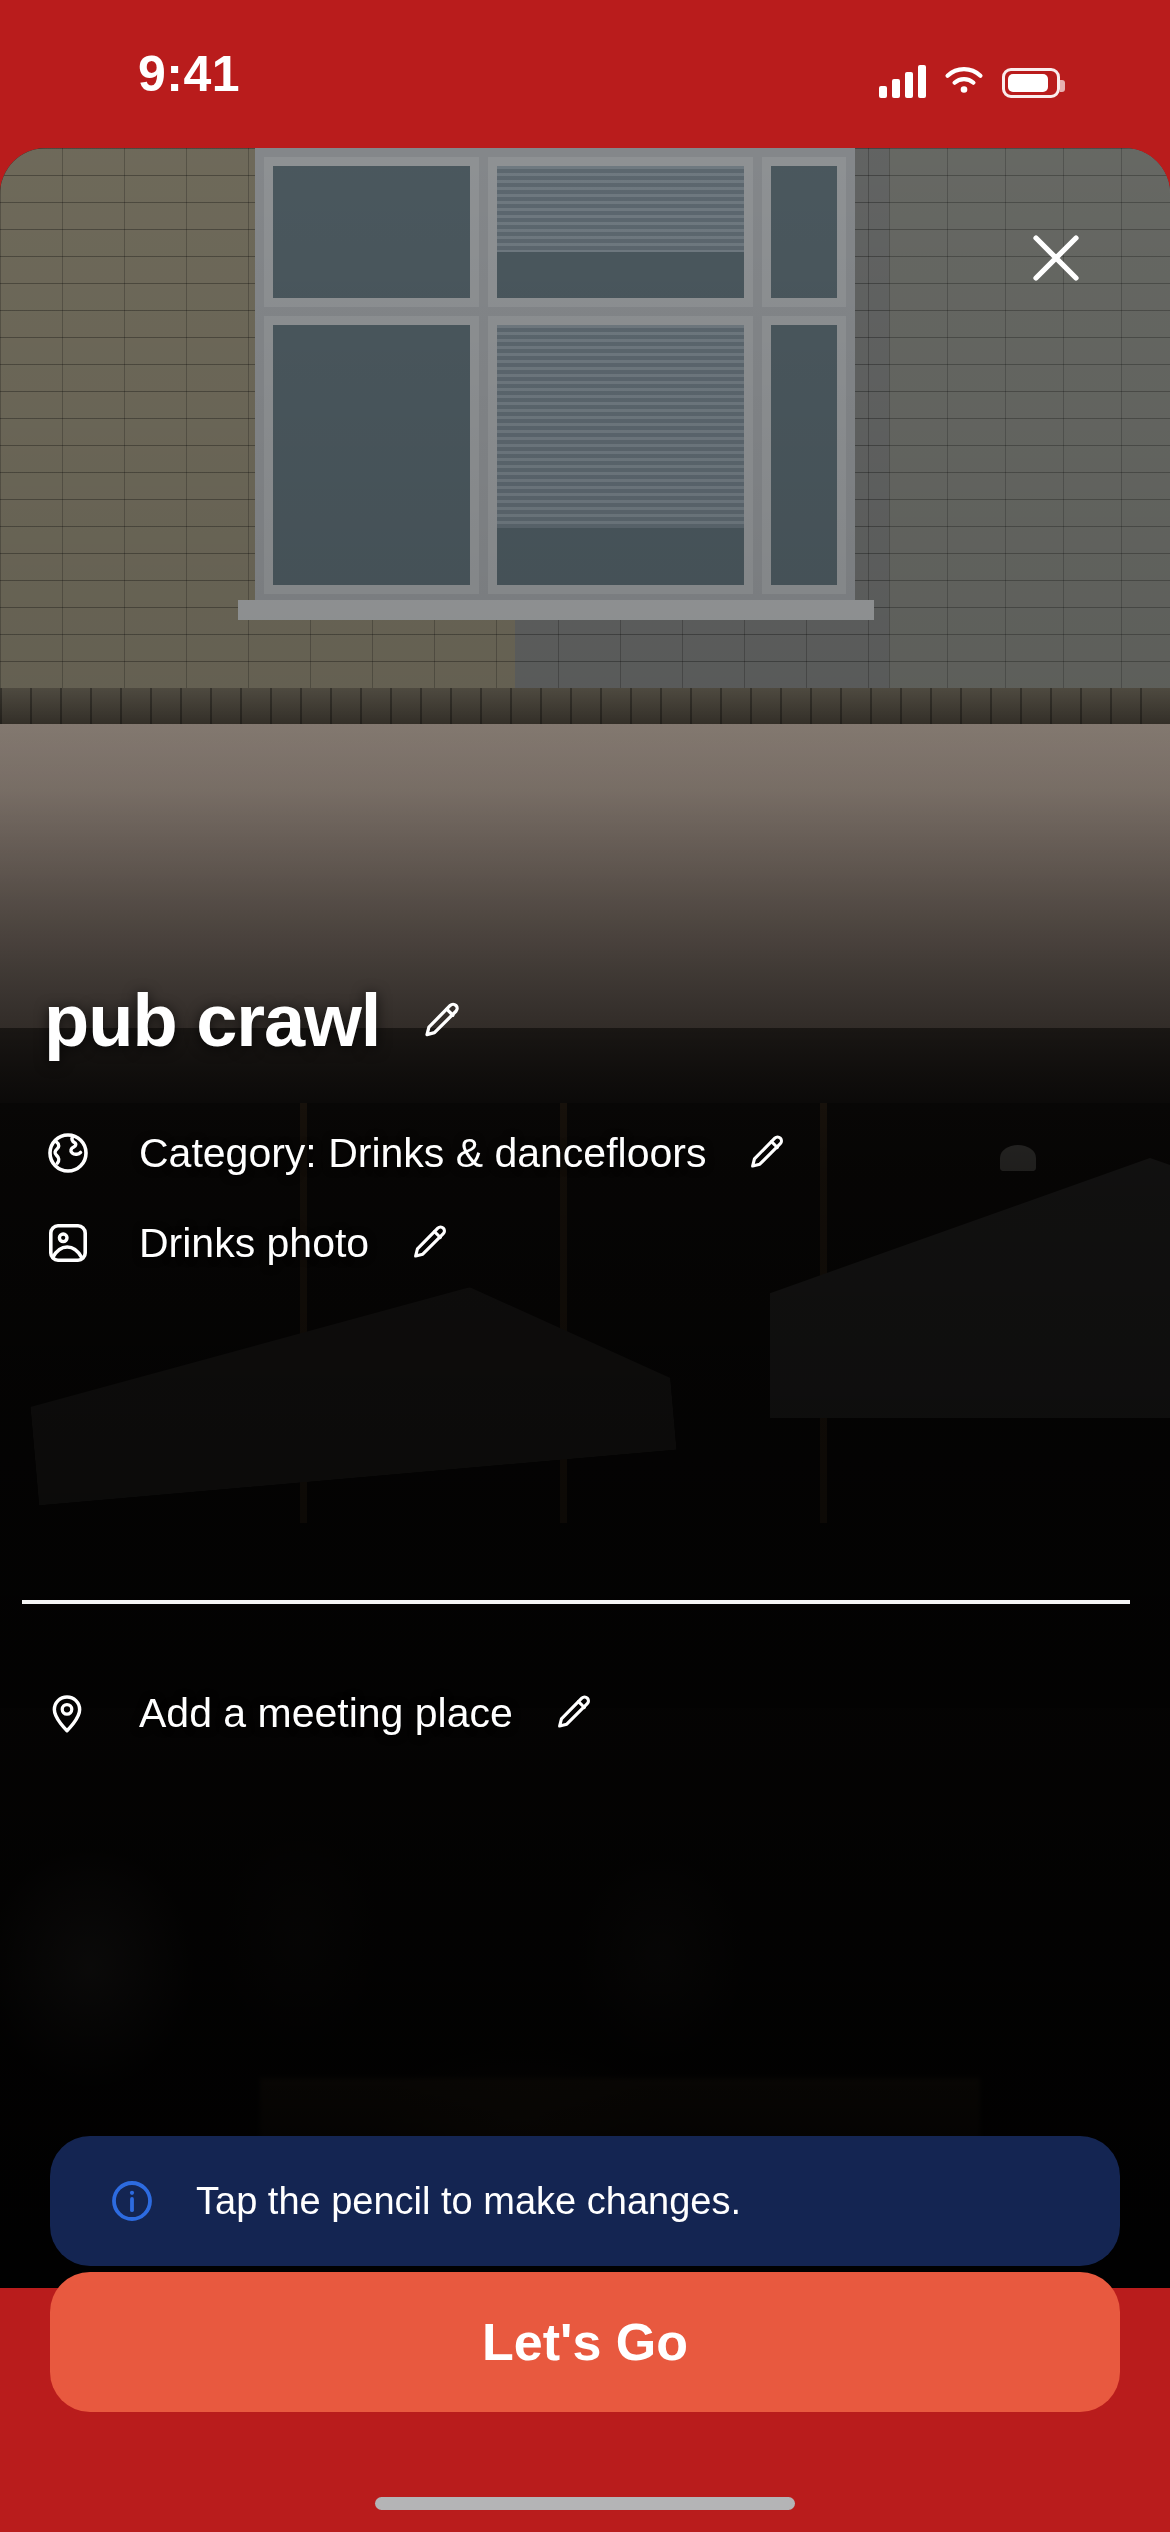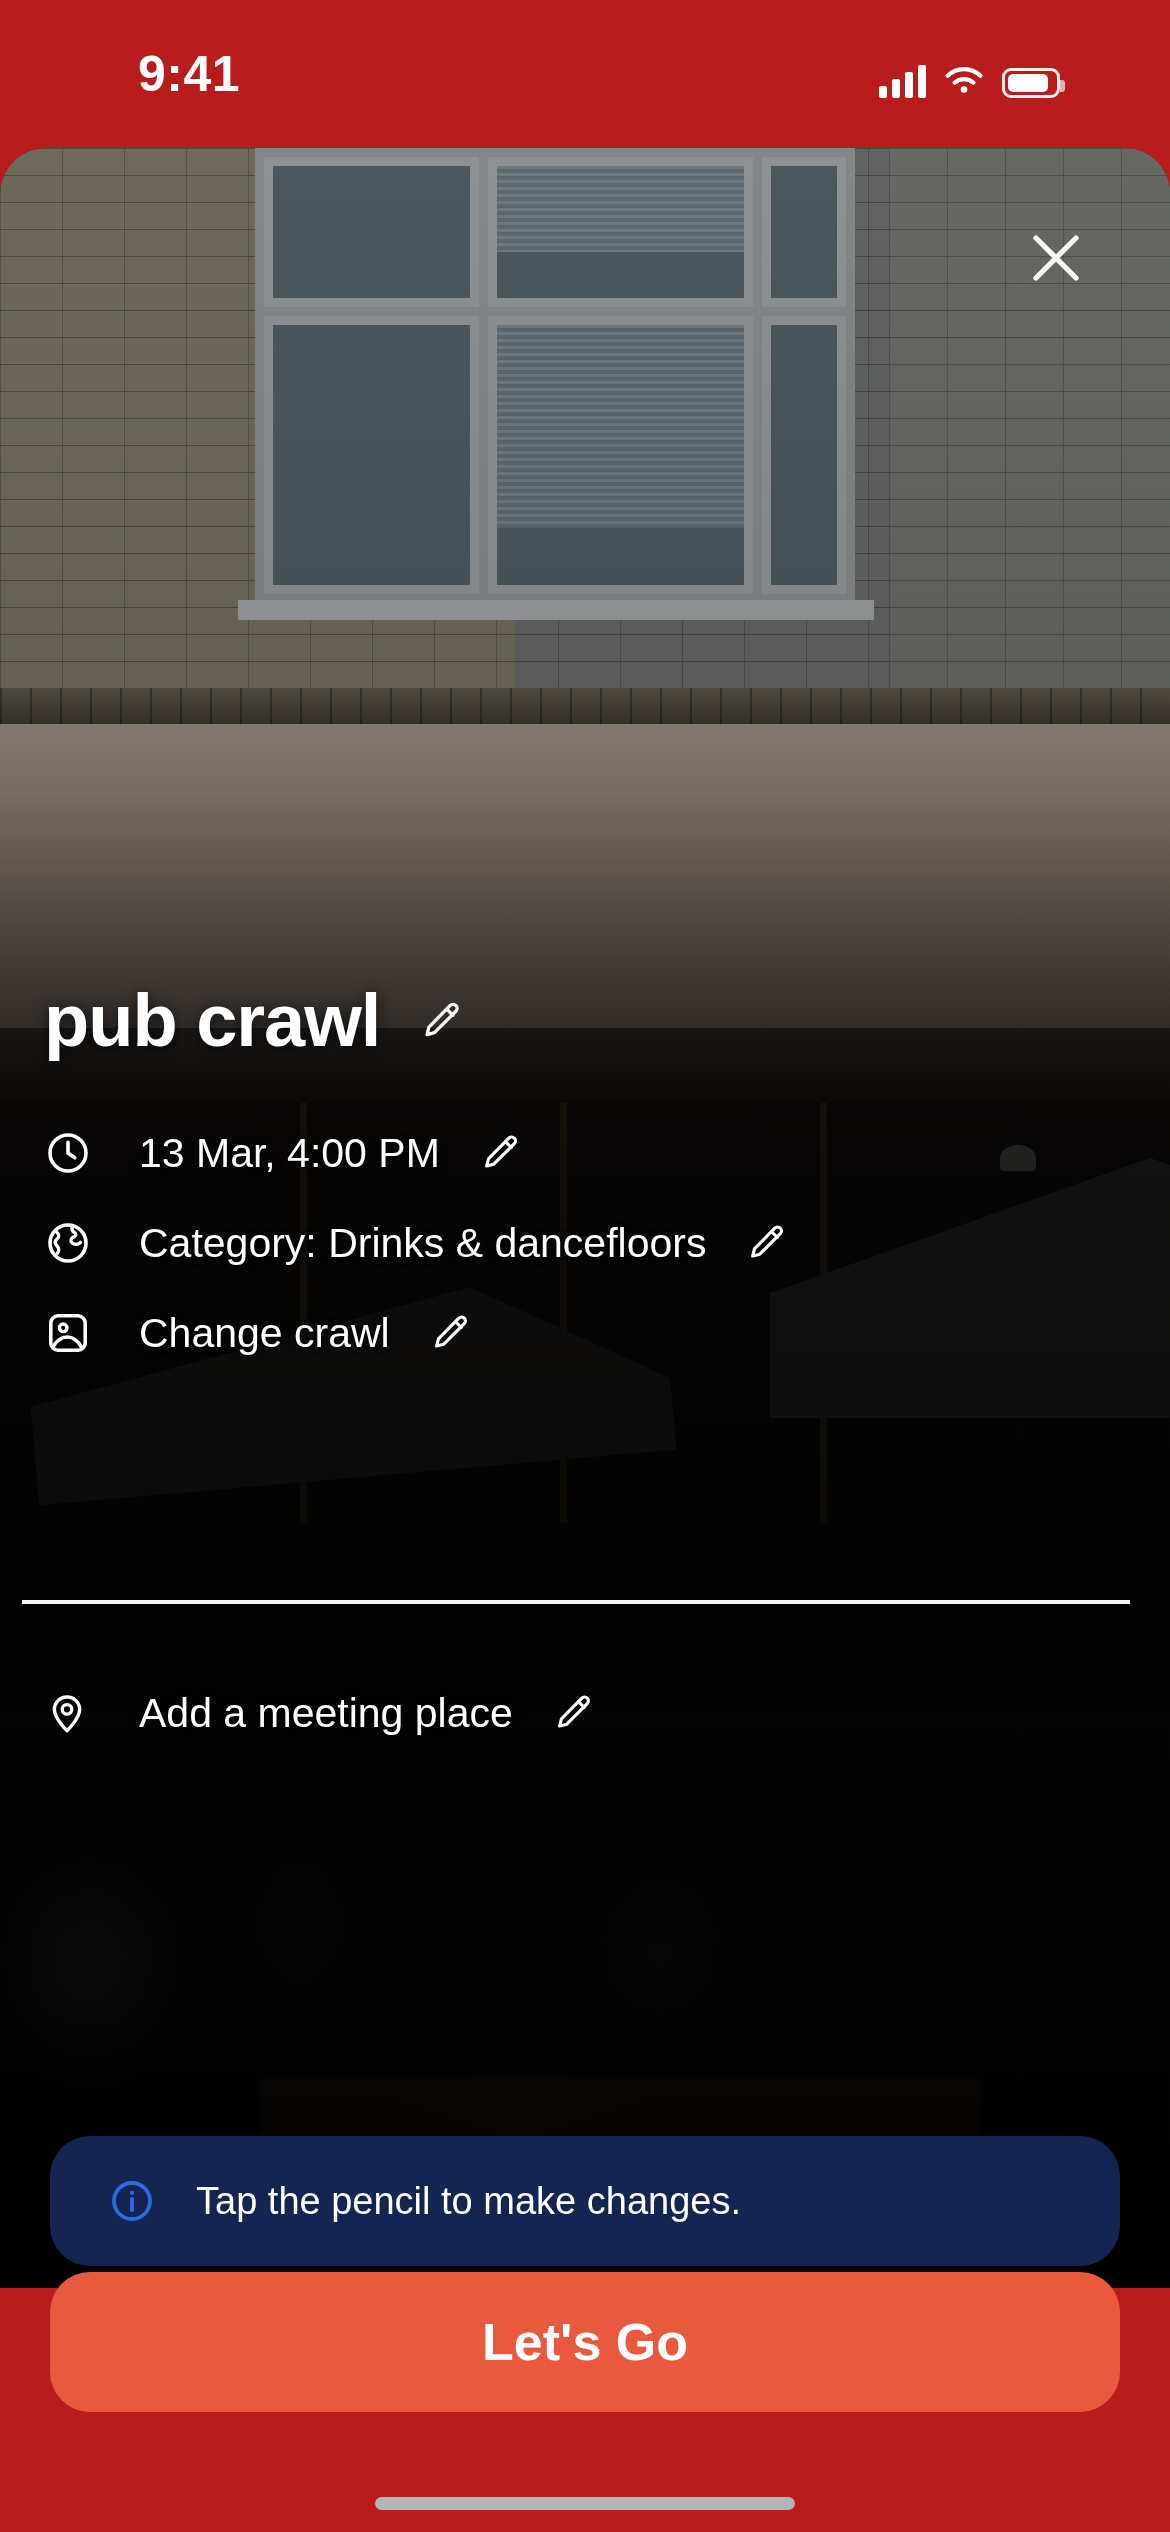--- a/index.html
+++ b/index.html
@@ -251,35 +251,20 @@
       <div class="pen">
         <svg width="46" height="46" viewBox="0 0 24 24">
           <path d="M16.8 3.9a2.1 2.1 0 013 3L8.6 18.1l-3.9 1 1-3.9L16.8 3.9z" fill="none" stroke="#fff" stroke-width="1.7" stroke-linejoin="round"></path>
           <path d="M15 5.8l3.2 3.2" stroke="#fff" stroke-width="1.7" stroke-linecap="round"></path>
         </svg>
       </div>
     </div>
 
     <div class="rows">
 
-      <div class="row">
-        <div class="ic">
-          <svg width="48" height="48" viewBox="0 0 24 24">
-            <circle cx="12" cy="12" r="9" fill="none" stroke="#fff" stroke-width="1.8"></circle>
-            <path d="M12 6.6V12l3.4 2.4" fill="none" stroke="#fff" stroke-width="1.8" stroke-linecap="round"></path>
-          </svg>
-        </div>
-        <div class="lbl">13 Mar, 4:00 PM</div>
-        <div class="pen">
-          <svg width="44" height="44" viewBox="0 0 24 24">
-            <path d="M16.8 3.9a2.1 2.1 0 013 3L8.6 18.1l-3.9 1 1-3.9L16.8 3.9z" fill="none" stroke="#fff" stroke-width="1.7" stroke-linejoin="round"></path>
-            <path d="M15 5.8l3.2 3.2" stroke="#fff" stroke-width="1.7" stroke-linecap="round"></path>
-          </svg>
-        </div>
-      </div>
 
       <div class="row">
         <div class="ic">
           <svg width="48" height="48" viewBox="0 0 24 24">
             <circle cx="12" cy="12" r="9" fill="none" stroke="#fff" stroke-width="1.8"></circle>
             <path d="M6.3 6.6c1.6 1.1 1.2 2.6.2 3.4-1 .8-1.5 2.1-.2 3.2 1.3 1.1 1.4 2.7.4 3.9" fill="none" stroke="#fff" stroke-width="1.7" stroke-linecap="round"></path>
             <path d="M14.6 3.6c-1.2 1.3-.4 2.6.6 3.1 1 .5.9 1.9-.4 2.4-1.3.5-1.9 1.8-.7 2.9 1.2 1.1 3.3.7 4.2-.3" fill="none" stroke="#fff" stroke-width="1.7" stroke-linecap="round"></path>
           </svg>
         </div>
         <div class="lbl">Category: Drinks &amp; dancefloors</div>
@@ -292,21 +277,21 @@
       </div>
 
       <div class="row">
         <div class="ic">
           <svg width="48" height="48" viewBox="0 0 24 24">
             <rect x="3.4" y="3.4" width="17.2" height="17.2" rx="3.6" fill="none" stroke="#fff" stroke-width="1.8"></rect>
             <circle cx="9.6" cy="9.4" r="1.9" fill="none" stroke="#fff" stroke-width="1.7"></circle>
             <path d="M4.4 19.2c1.9-3.5 4.6-5.2 7.2-5.2s5.3 1.7 7.2 5.2" fill="none" stroke="#fff" stroke-width="1.7" stroke-linecap="round"></path>
           </svg>
         </div>
-        <div class="lbl">Change crawl</div>
+        <div class="lbl">Drinks photo</div>
         <div class="pen">
           <svg width="44" height="44" viewBox="0 0 24 24">
             <path d="M16.8 3.9a2.1 2.1 0 013 3L8.6 18.1l-3.9 1 1-3.9L16.8 3.9z" fill="none" stroke="#fff" stroke-width="1.7" stroke-linejoin="round"></path>
             <path d="M15 5.8l3.2 3.2" stroke="#fff" stroke-width="1.7" stroke-linecap="round"></path>
           </svg>
         </div>
       </div>
     </div>
 
     <div class="divider"></div>

